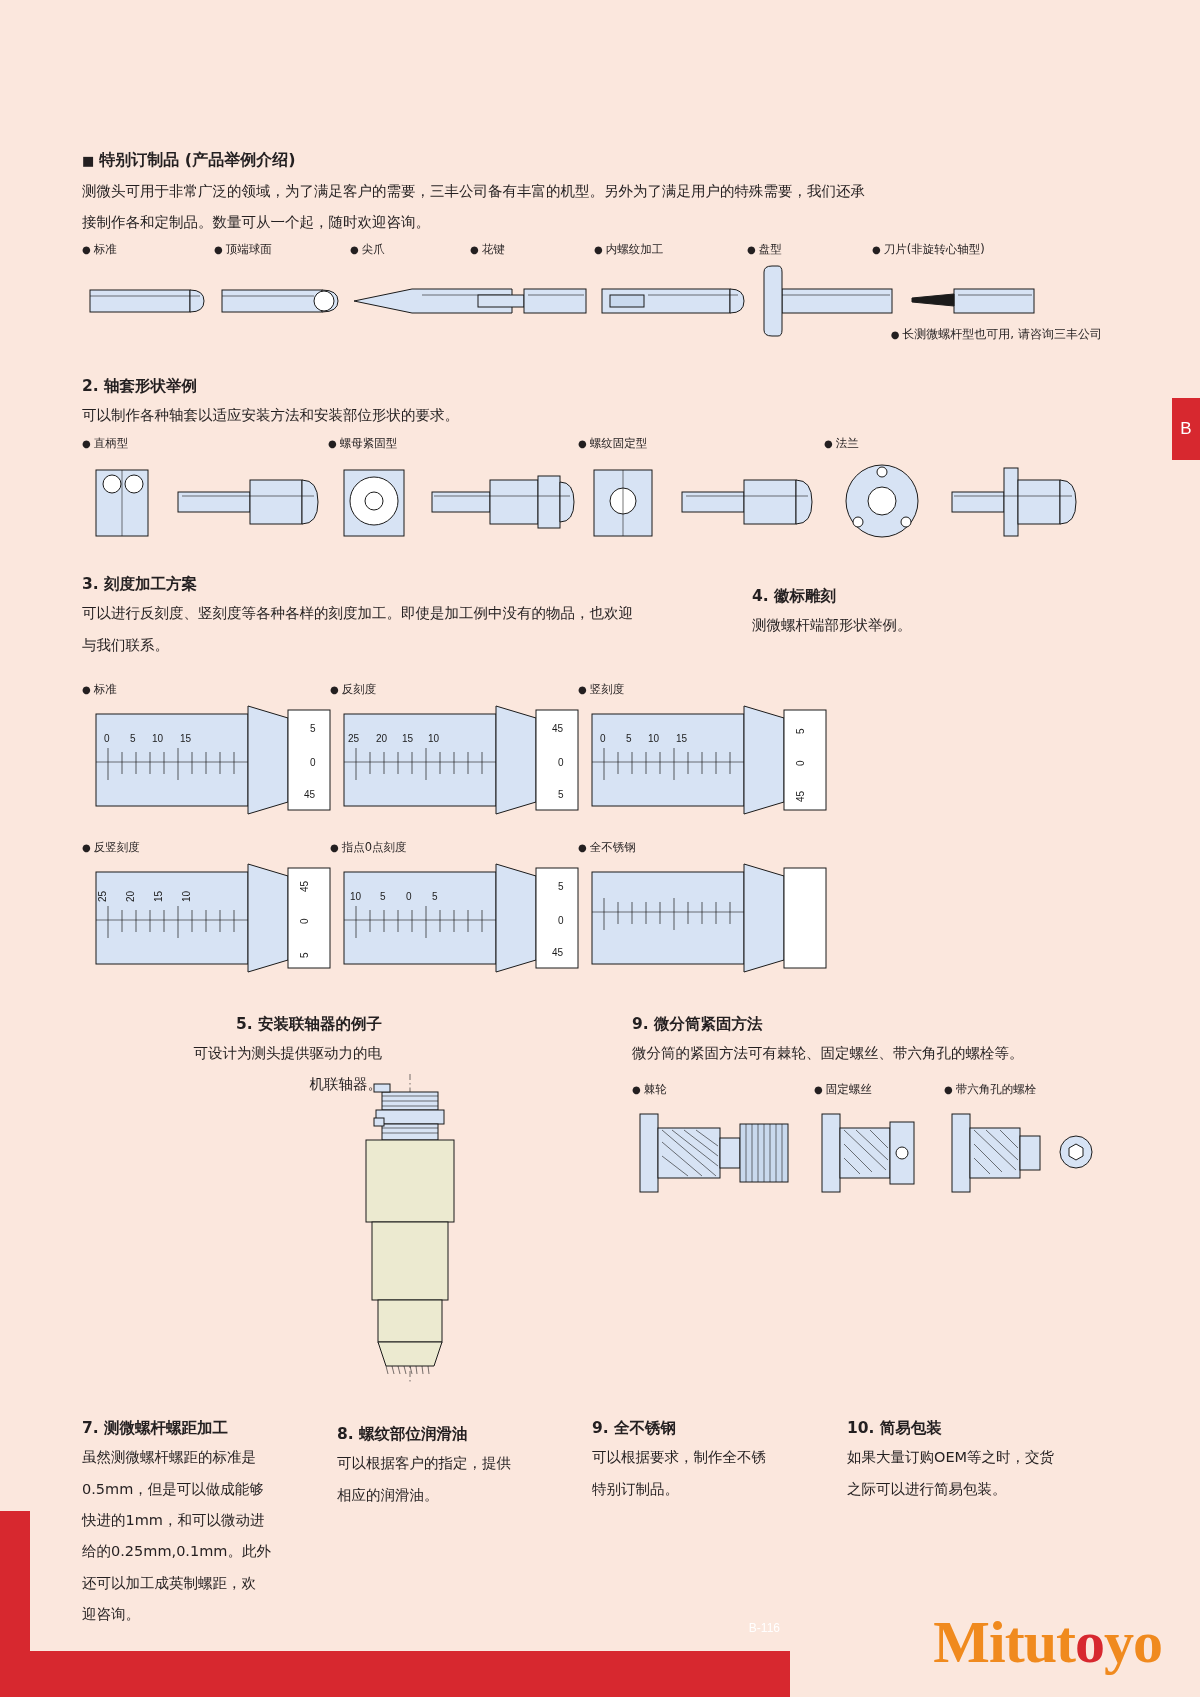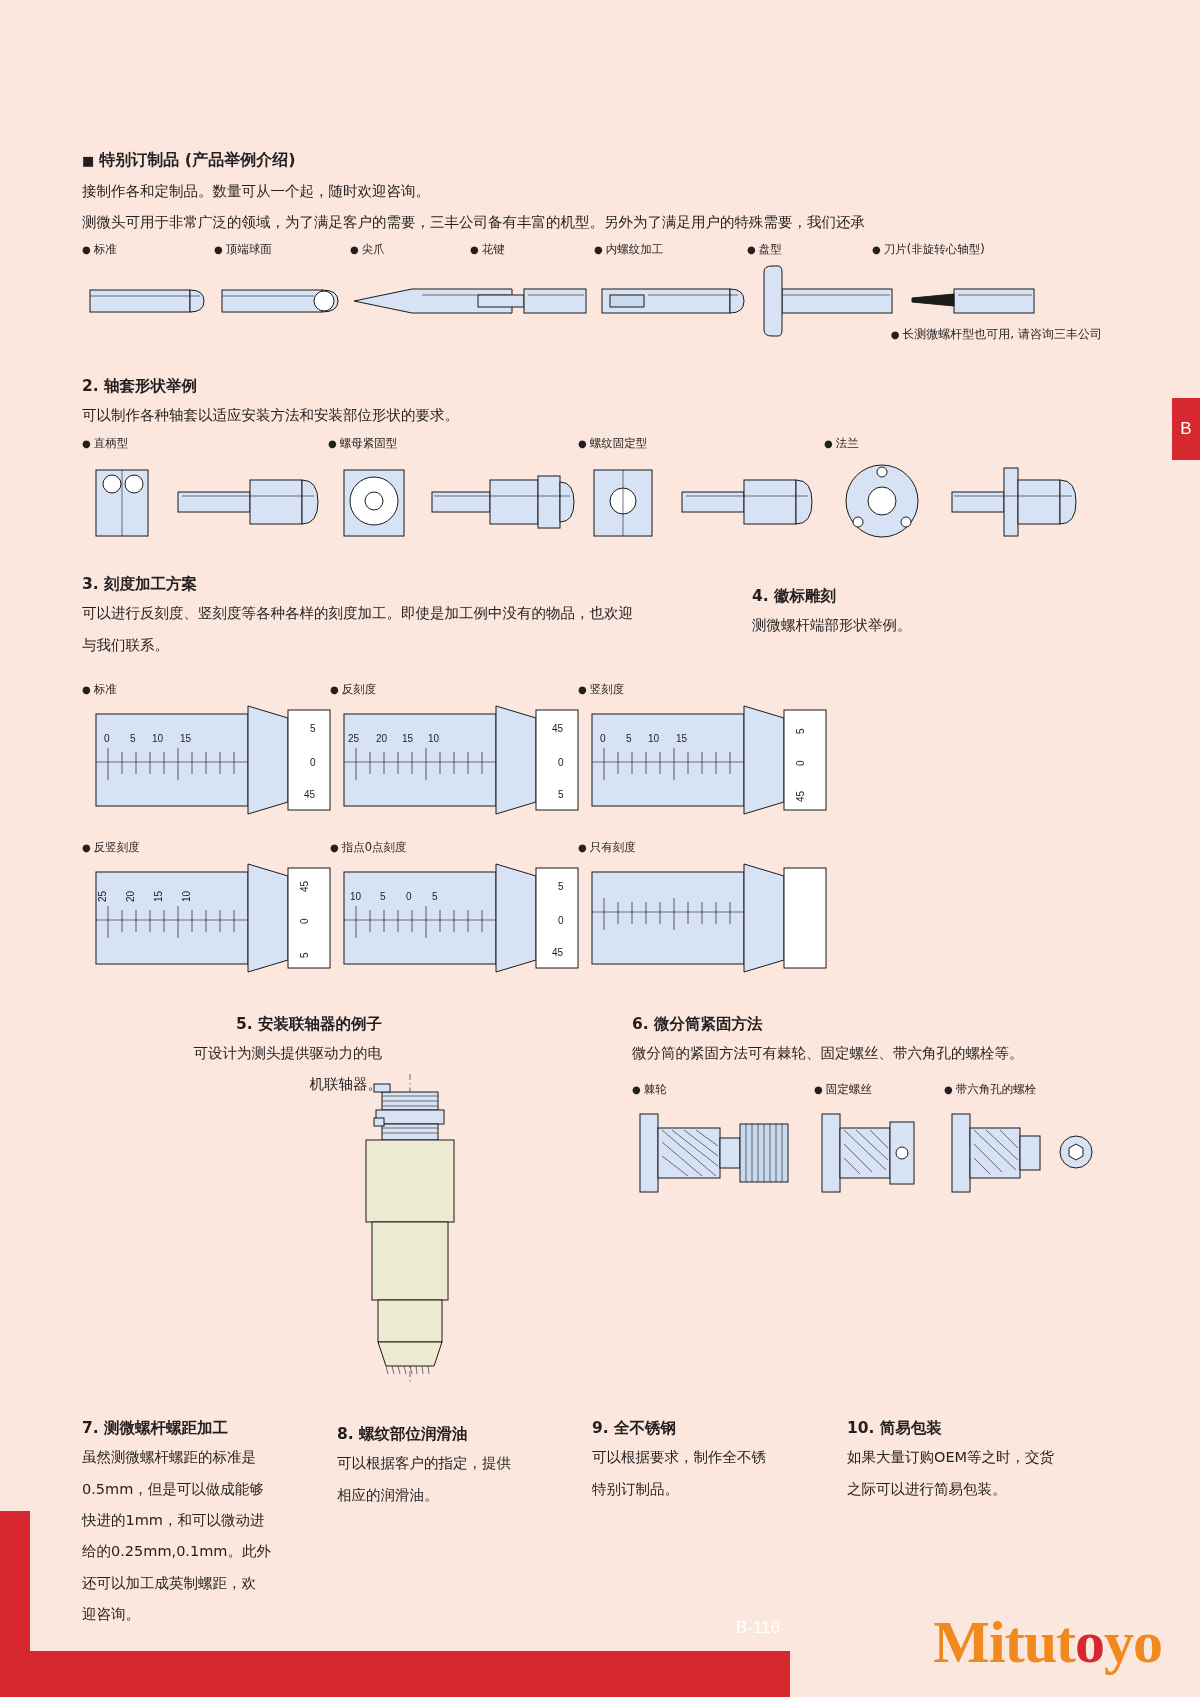--- a/index.html
+++ b/index.html
@@ -19,21 +19,21 @@
   .bottom-red {
     position:absolute; left:0; bottom:0; width:790px; height:46px;
     background:#d7282f;
   }
   .bottom-strip-left {
     position:absolute; left:0; bottom:46px; width:30px; height:140px;
     background:#d7282f;
   }
   .page-number {
     position:absolute; left:700px; bottom:46px; width:90px; height:46px;
-    color:#ffffff; font-size:17px; text-align:right; line-height:46px;
+    color:#ffffff; font-size:12px; text-align:right; line-height:46px;
     padding-right:10px; font-family:"Liberation Sans", sans-serif;
   }
   .tab-b {
     position:absolute; right:0; top:398px; width:28px; height:62px;
     background:#d7282f; color:#fff; font-size:17px;
     font-family:"Liberation Sans", sans-serif;
     display:flex; align-items:center; justify-content:center;
   }
   .mitulogo {
     position:absolute; right:38px; bottom:20px;
@@ -78,22 +78,22 @@
 
   <div class="bottom-red"></div>
   <div class="bottom-strip-left"></div>
   <div class="page-number">B-116</div>
   <div class="tab-b">B</div>
   <div class="mitulogo">Mitut<span class="dot">o</span>yo</div>
 
   <div class="content">
 
     <h2 class="sec-head square-bullet">特别订制品 (产品举例介绍)</h2>
+    <p class="body">测微头可用于非常广泛的领域，为了满足客户的需要，三丰公司备有丰富的机型。另外为了满足用户的特殊需要，我们还承</p>
     <p class="body">接制作各和定制品。数量可从一个起，随时欢迎咨询。</p>
-    <p class="body">测微头可用于非常广泛的领域，为了满足客户的需要，三丰公司备有丰富的机型。另外为了满足用户的特殊需要，我们还承</p>
 
 
     <div class="row" style="height:100px;">
 
       <div class="bullet" style="position:absolute;left:0;top:0;">标准</div>
       <div class="bullet" style="position:absolute;left:132px;top:0;">顶端球面</div>
       <div class="bullet" style="position:absolute;left:268px;top:0;">尖爪</div>
       <div class="bullet" style="position:absolute;left:388px;top:0;">花键</div>
       <div class="bullet" style="position:absolute;left:512px;top:0;">内螺纹加工</div>
       <div class="bullet" style="position:absolute;left:665px;top:0;">盘型</div>
@@ -331,21 +331,21 @@
           <text class="tinytxt" x="226" y="30" transform="rotate(-90,226,30)">5</text>
           <text class="tinytxt" x="226" y="62" transform="rotate(-90,226,62)">0</text>
           <text class="tinytxt" x="226" y="98" transform="rotate(-90,226,98)">45</text>
         </g>
       </svg>
     </div>
 
     <div class="row" style="height:150px;margin-top:8px;">
       <div class="bullet" style="position:absolute;left:0;top:0;">反竖刻度</div>
       <div class="bullet" style="position:absolute;left:248px;top:0;">指点0点刻度</div>
-      <div class="bullet" style="position:absolute;left:496px;top:0;">只有刻度</div>
+      <div class="bullet" style="position:absolute;left:496px;top:0;">全不锈钢</div>
 
       <svg width="1020" height="122" style="position:absolute;left:0;top:22px;">
 
         <g>
           <rect class="metal" x="14" y="10" width="152" height="92"></rect>
           <path class="metal" d="M166,2 L206,14 L206,98 L166,110 Z"></path>
           <rect class="white" x="206" y="6" width="42" height="100"></rect>
           <line class="thin" x1="14" y1="58" x2="166" y2="58"></line>
           <g class="scaletick">
             <line x1="26" y1="44" x2="26" y2="58"></line>
@@ -445,21 +445,21 @@
       </svg>
     </div>
 
     <div style="display:flex;margin-top:24px;">
       <div style="width:300px;text-align:right;">
         <div class="num-head" style="margin-top:0;">5. 安装联轴器的例子</div>
         <p class="body">可设计为测头提供驱动力的电</p>
         <p class="body">机联轴器。</p>
       </div>
       <div style="width:720px;padding-left:250px;">
-        <div class="num-head" style="margin-top:0;">6. 微分筒紧固方法</div>
+        <div class="num-head" style="margin-top:0;">9. 微分筒紧固方法</div>
         <p class="body">微分筒的紧固方法可有棘轮、固定螺丝、带六角孔的螺栓等。</p>
 
         <div class="row" style="height:130px;margin-top:16px;">
           <div class="bullet" style="position:absolute;left:0;top:0;">棘轮</div>
           <div class="bullet" style="position:absolute;left:182px;top:0;">固定螺丝</div>
           <div class="bullet" style="position:absolute;left:312px;top:0;">带六角孔的螺栓</div>
 
           <svg width="470" height="106" style="position:absolute;left:0;top:22px;">
 
             <g>

